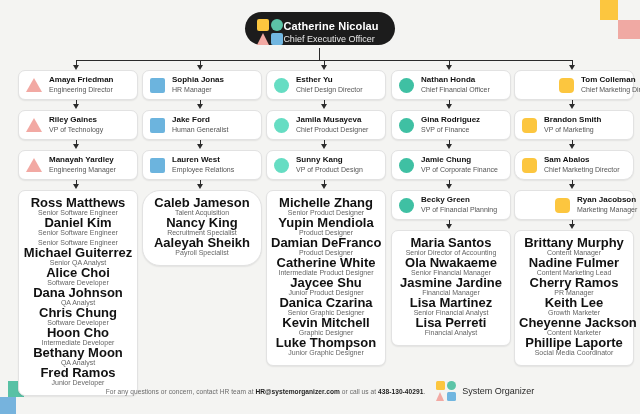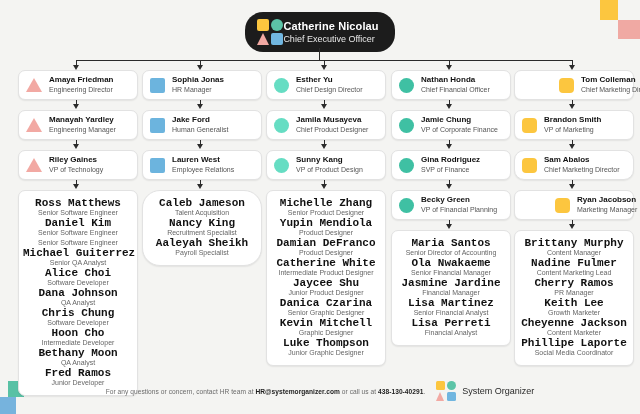--- a/index.html
+++ b/index.html
@@ -14,21 +14,21 @@
   .c-tr-yellow{top:0;right:22px;width:18px;height:20px;background:#fcc63f;}
   .c-tr-pink{top:20px;right:0;width:22px;height:19px;background:#f0a9a3;}
   .c-bl-green{left:8px;bottom:17px;width:16px;height:16px;background:#58c1a5;}
   .c-bl-blue{left:0;bottom:0;width:16px;height:17px;background:#76b3dd;}
 
   
   .ceo-wrap{position:absolute;left:0;right:0;top:12px;display:flex;justify-content:center;}
   .ceo-card{
     background:#1c1c1c;border-radius:18px;
     display:flex;align-items:center;gap:0;
-    padding:7px 16px 7px 12px;
+    padding:7px 16px 0 12px;
   }
   .ceo-logo{width:26px;height:26px;position:relative;flex:none;}
   .ceo-logo i{position:absolute;display:block;}
   .lg-sq-y{left:0;top:0;width:12px;height:12px;background:#fcc63f;border-radius:2px;}
   .lg-circ{right:0;top:0;width:12px;height:12px;background:#5cc4a7;border-radius:50%;}
   .lg-tri{left:0;bottom:0;width:0;height:0;border-left:6px solid transparent;border-right:6px solid transparent;border-bottom:12px solid #f2a9a3;}
   .lg-sq-b{right:0;bottom:0;width:12px;height:12px;background:#71b6e0;border-radius:2px;}
   .ceo-name{color:#fff;font-size:11px;font-weight:bold;line-height:14px;letter-spacing:.1px;}
   .ceo-role{color:#e8e8e8;font-size:9px;line-height:12px;}
 
@@ -65,21 +65,21 @@
   .card-role{font-size:7px;color:#555;line-height:9.5px;white-space:nowrap;}
 
   
   .roster{
     background:#fff;border:1px solid #e2e2e2;border-radius:7px;
     box-shadow:0 1px 1.5px rgba(0,0,0,.07);
     padding:7px 4px 7px;
     text-align:center;
     box-sizing:border-box;
   }
-  .r-name{font-size:11px;font-weight:bold;color:#111;line-height:10px;white-space:nowrap;font-family:Liberation Mono, monospace;}
+  .r-name{font-size:13px;font-weight:bold;color:#111;line-height:10px;white-space:nowrap;}
   .r-role{font-size:7px;color:#666;line-height:10px;white-space:nowrap;}
 
   
   .footer{
     position:absolute;left:0;right:0;bottom:13px;
     display:flex;align-items:center;justify-content:center;gap:11px;
   }
   .foot-txt{font-size:6.6px;color:#6b6b6b;letter-spacing:.05px;}
   .foot-txt b{color:#1d1d1d;}
   .foot-brand{display:flex;align-items:center;gap:6px;}
@@ -167,29 +167,29 @@
     <div class="card" style="margin-top: 0px;">
       <span class="shape s-tri"></span>
       <div class="card-txt">
         <div class="card-name">Amaya Friedman</div>
         <div class="card-role">Engineering Director</div>
       </div>
     </div>
     <div class="card" style="margin-top: 10px;">
       <span class="shape s-tri"></span>
       <div class="card-txt">
+        <div class="card-name">Riley Gaines</div>
+        <div class="card-role">VP of Technology</div>
+      </div>
+    </div>
+    <div class="card" style="margin-top: 10px;">
+      <span class="shape s-tri"></span>
+      <div class="card-txt">
         <div class="card-name">Manayah Yardley</div>
         <div class="card-role">Engineering Manager</div>
-      </div>
-    </div>
-    <div class="card" style="margin-top: 10px;">
-      <span class="shape s-tri"></span>
-      <div class="card-txt">
-        <div class="card-name">Riley Gaines</div>
-        <div class="card-role">VP of Technology</div>
       </div>
     </div>
     <div class="roster" style="margin-top: 10px;">
       <div class="r-name">Ross Matthews</div>
       <div class="r-role">Senior Software Engineer</div>
       <div class="r-name">Daniel Kim</div>
       <div class="r-role">Senior Software Engineer</div>
       <div class="r-role">Senior Software Engineer</div>
       <div class="r-name">Michael Guiterrez</div>
       <div class="r-role">Senior QA Analyst</div>
@@ -283,29 +283,29 @@
     <div class="card" style="margin-top: 0px;">
       <span class="shape s-circ-dark"></span>
       <div class="card-txt">
         <div class="card-name">Nathan Honda</div>
         <div class="card-role">Chief Financial Officer</div>
       </div>
     </div>
     <div class="card" style="margin-top: 10px;">
       <span class="shape s-circ-dark"></span>
       <div class="card-txt">
+        <div class="card-name">Gina Rodriguez</div>
+        <div class="card-role">SVP of Finance</div>
+      </div>
+    </div>
+    <div class="card" style="margin-top: 10px;">
+      <span class="shape s-circ-dark"></span>
+      <div class="card-txt">
         <div class="card-name">Jamie Chung</div>
         <div class="card-role">VP of Corporate Finance</div>
-      </div>
-    </div>
-    <div class="card" style="margin-top: 10px;">
-      <span class="shape s-circ-dark"></span>
-      <div class="card-txt">
-        <div class="card-name">Gina Rodriguez</div>
-        <div class="card-role">SVP of Finance</div>
       </div>
     </div>
     <div class="card" style="margin-top: 10px;">
       <span class="shape s-circ-dark"></span>
       <div class="card-txt">
         <div class="card-name">Becky Green</div>
         <div class="card-role">VP of Financial Planning</div>
       </div>
     </div>
     <div class="roster" style="margin-top: 10px;">

